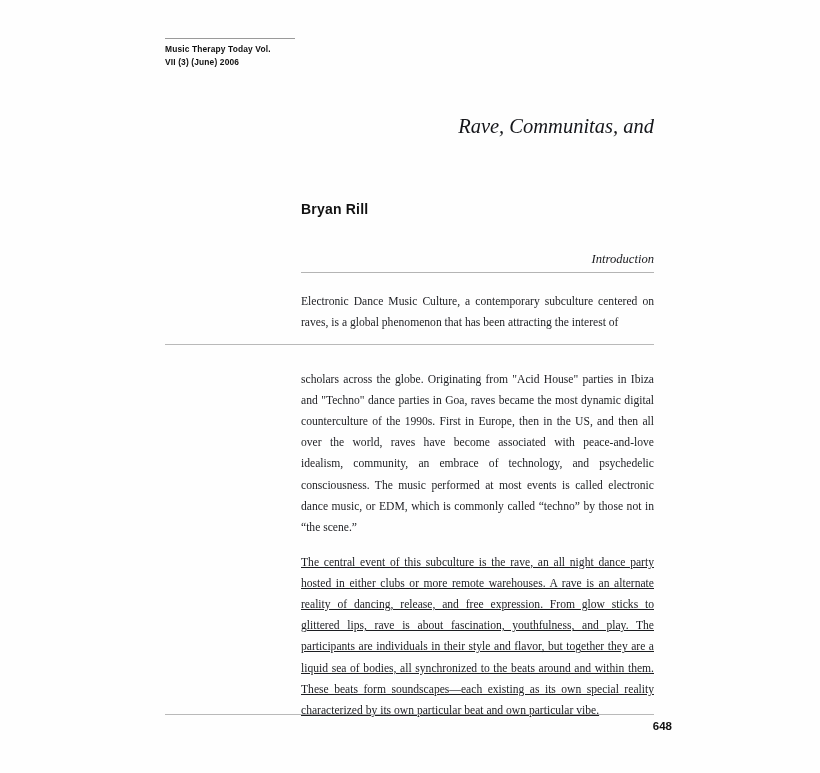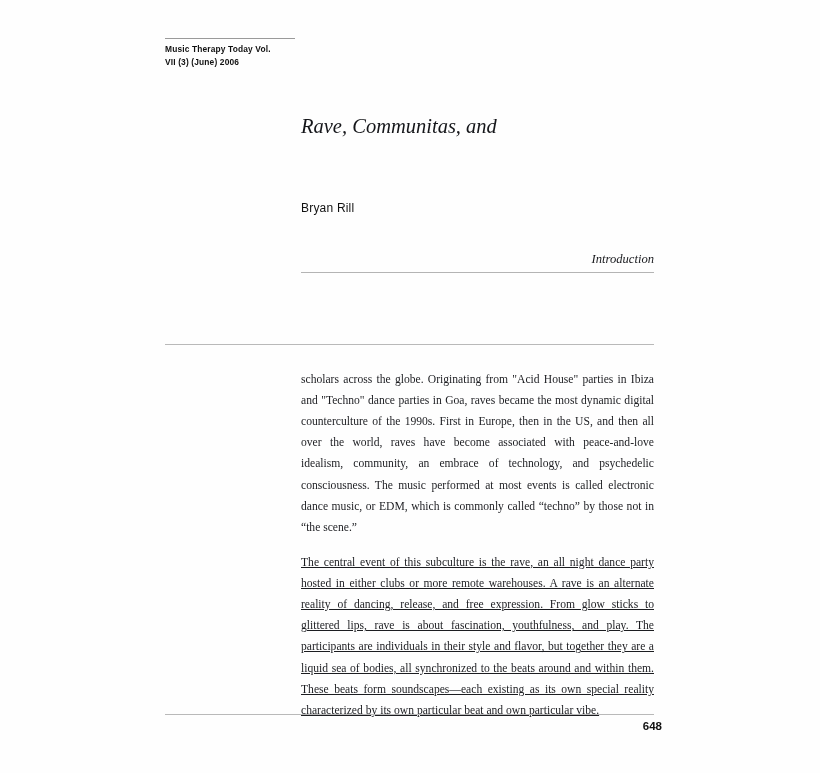--- a/index.html
+++ b/index.html
@@ -51,32 +51,33 @@
   .doc-title {
     position: absolute;
     left: 301px;
     top: 110px;
     width: 353px;
     font-family: "Liberation Serif", serif;
     font-style: italic;
     font-size: 20.5px;
     line-height: 33px;
     color: #15161a;
+    text-align: right;
   }
   .doc-title span {
     display: block;
   }
 
   .author {
     position: absolute;
     left: 301px;
     top: 201px;
     font-family: "Liberation Sans", sans-serif;
-    font-weight: normal;
-    font-size: 12px;
+    font-weight: bold;
+    font-size: 14px;
     letter-spacing: 0.2px;
     color: #111111;
   }
 
   .section-heading {
     position: absolute;
     left: 301px;
     top: 252px;
     width: 353px;
     font-family: "Liberation Serif", serif;
@@ -116,21 +117,21 @@
     left: 165px;
     width: 489px;
     height: 1px;
     background: #b9b9b9;
   }
   .divider.mid  { top: 344px; }
   .divider.foot { top: 714px; }
 
   .folio {
     position: absolute;
-    right: 174px;
+    right: 164px;
     top: 720px;
     font-family: "Liberation Sans", sans-serif;
     font-weight: bold;
     font-size: 11.5px;
     color: #111111;
   }
 </style>
 </head>
 <body>
 
@@ -145,20 +146,21 @@
 
   <div class="doc-title">
     <span>Rave, Communitas, and</span>
   </div>
 
   <div class="author">Bryan Rill</div>
 
   <div class="section-heading">Introduction</div>
   <div class="section-rule"></div>
 
+  <p class="para p1">Electronic Dance Music Culture, a contemporary subculture centered on raves, is a global phenomenon that has been attracting the interest of</p>
 
   <div class="divider mid"></div>
 
   <p class="para p2">scholars across the globe. Originating from "Acid House" parties in Ibiza and "Techno" dance parties in Goa, raves became the most dynamic digital counterculture of the 1990s. First in Europe, then in the US, and then all over the world, raves have become associated with peace-and-love idealism, community, an embrace of technology, and psychedelic consciousness. The music performed at most events is called electronic dance music, or EDM, which is commonly called “techno” by those not in “the scene.”</p>
 
   <p class="para p3">The central event of this subculture is the rave, an all night dance party hosted in either clubs or more remote warehouses. A rave is an alternate reality of dancing, release, and free expression. From glow sticks to glittered lips, rave is about fascination, youthfulness, and play. The participants are individuals in their style and flavor, but together they are a liquid sea of bodies, all synchronized to the beats around and within them. These beats form soundscapes—each existing as its own special reality characterized by its own particular beat and own particular vibe.</p>
 
   <div class="divider foot"></div>
 
   <div class="folio">648</div>

